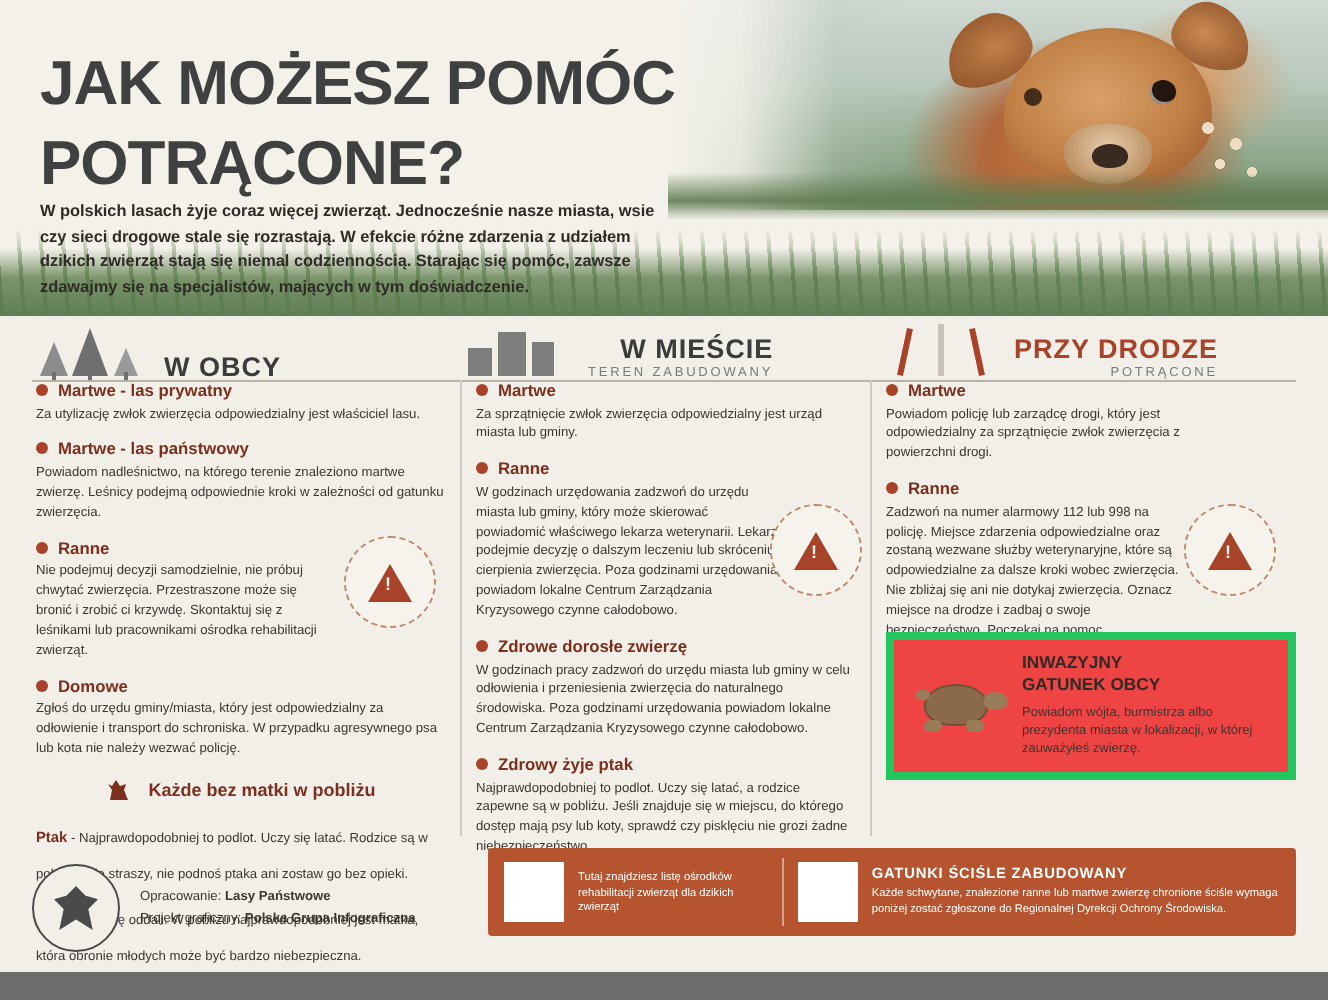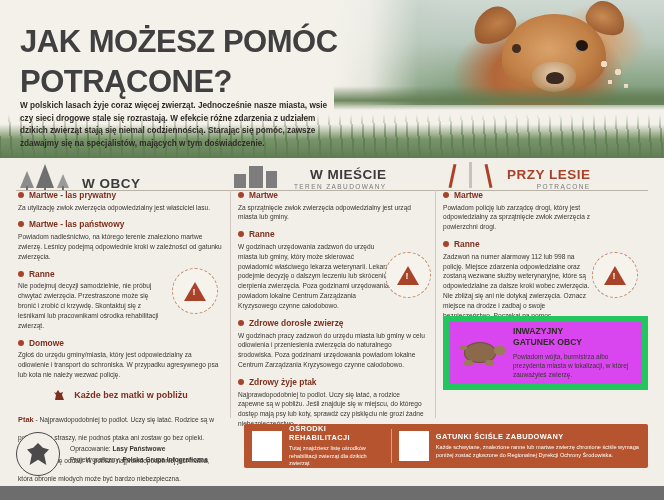--- a/index.html
+++ b/index.html
@@ -181,21 +181,21 @@
     border-bottom: 19px solid #a8432a; position: relative;
   }
   .badge .tri::after {
     content: "!"; position: absolute; left: -2.5px; top: 5px;
     font-size: 9px; font-weight: bold; color: #f6f2ec;
   }
 
   
   .invasive-box {
     position: absolute; left: 443px; top: 126px; width: 205px; height: 74px;
-    border: 6px solid #22c55e; background: #d946ef;
+    border: 4px solid #22c55e; background: #ef4444;
     display: flex; align-items: center; padding: 7px 9px; gap: 9px;
   }
   .turtle {
     width: 46px; height: 34px; flex: none; position: relative;
   }
   .turtle-shell {
     position: absolute; left: 6px; top: 6px; width: 32px; height: 21px;
     background: #8a6a4a; border-radius: 50% 50% 45% 45%;
     border: 1.5px solid #6d5237;
   }
@@ -310,21 +310,21 @@
       </div>
     </div>
 
     <div class="colhead accent" style="left:443px;">
       <div class="ch-icon">
         <div class="road-line" style="left:8px; height:24px; transform:rotate(12deg);"></div>
         <div class="road-line" style="left:26px; height:26px; background:#c8c2b8;"></div>
         <div class="road-line" style="left:44px; height:24px; transform:rotate(-12deg);"></div>
       </div>
       <div class="ch-text">
-        <div class="ch-title">PRZY LESIE</div>
+        <div class="ch-title">PRZY DRODZE</div>
         <div class="ch-sub">POTRĄCONE</div>
       </div>
     </div>
   </div>
 
   <div class="grid">
     <div class="hline-top"></div>
     <div class="vline" style="left:230px;"></div>
     <div class="vline" style="left:435px;"></div>
 
@@ -452,21 +452,20 @@
       </div>
       <div class="invasive-body">Powiadom wójta, burmistrza albo prezydenta miasta w lokalizacji, w której zauważyłeś zwierzę.</div>
     </div>
   </div>
 
   <div class="footer-bar">
     <div class="qr">
         <div class="qr-inner"></div>
       </div>
     <div class="fblock">
-      <div class="fblock-title">OŚRODKI REHABILITACJI</div>
       <div class="fblock-body">Tutaj znajdziesz listę ośrodków rehabilitacji zwierząt dla dzikich zwierząt</div>
     </div>
     <div class="fdiv"></div>
     <div class="qr">
         <div class="qr-inner"></div>
       </div>
     <div class="fblock">
       <div class="fblock-title">GATUNKI ŚCIŚLE ZABUDOWANY</div>
       <div class="fblock-body">Każde schwytane, znalezione ranne lub martwe zwierzę chronione ściśle wymaga poniżej zostać zgłoszone do Regionalnej Dyrekcji Ochrony Środowiska.</div>
     </div>

